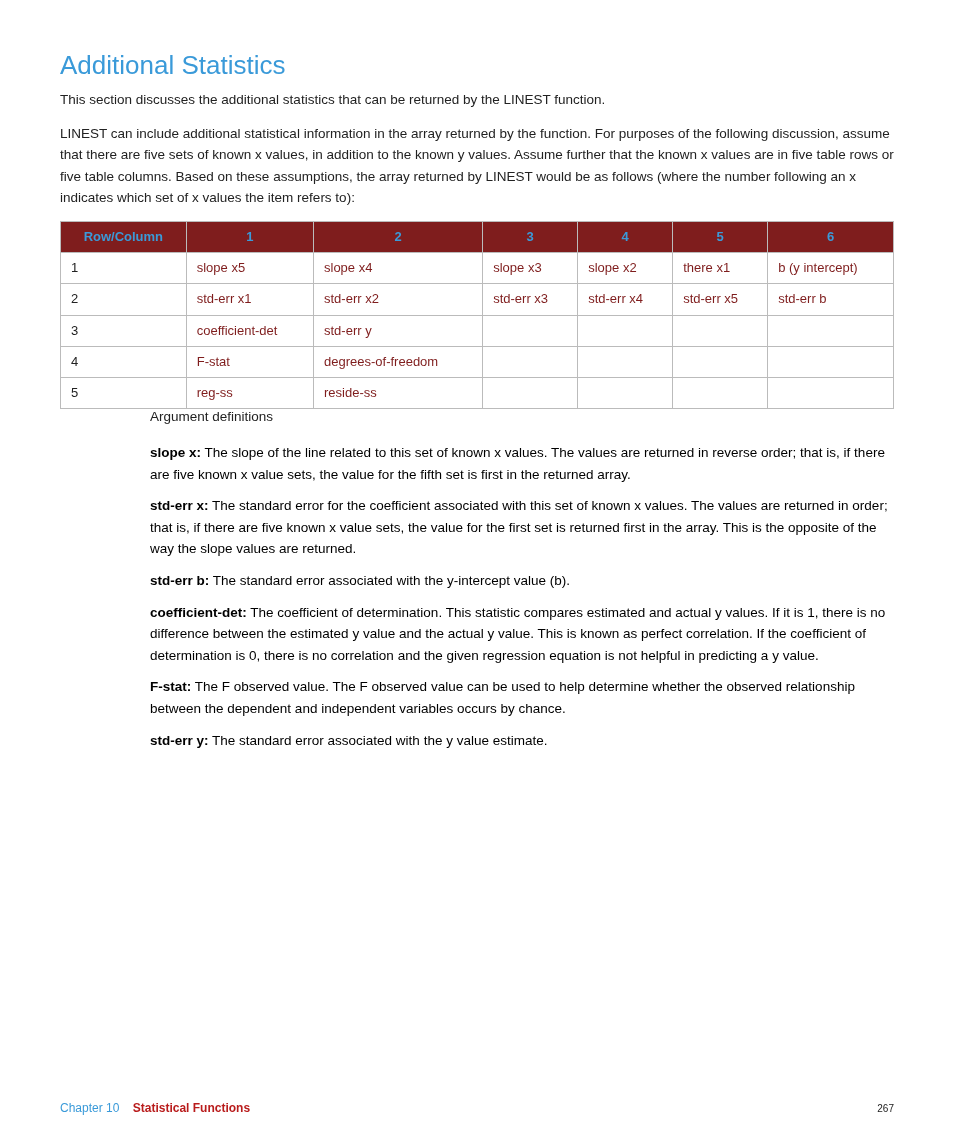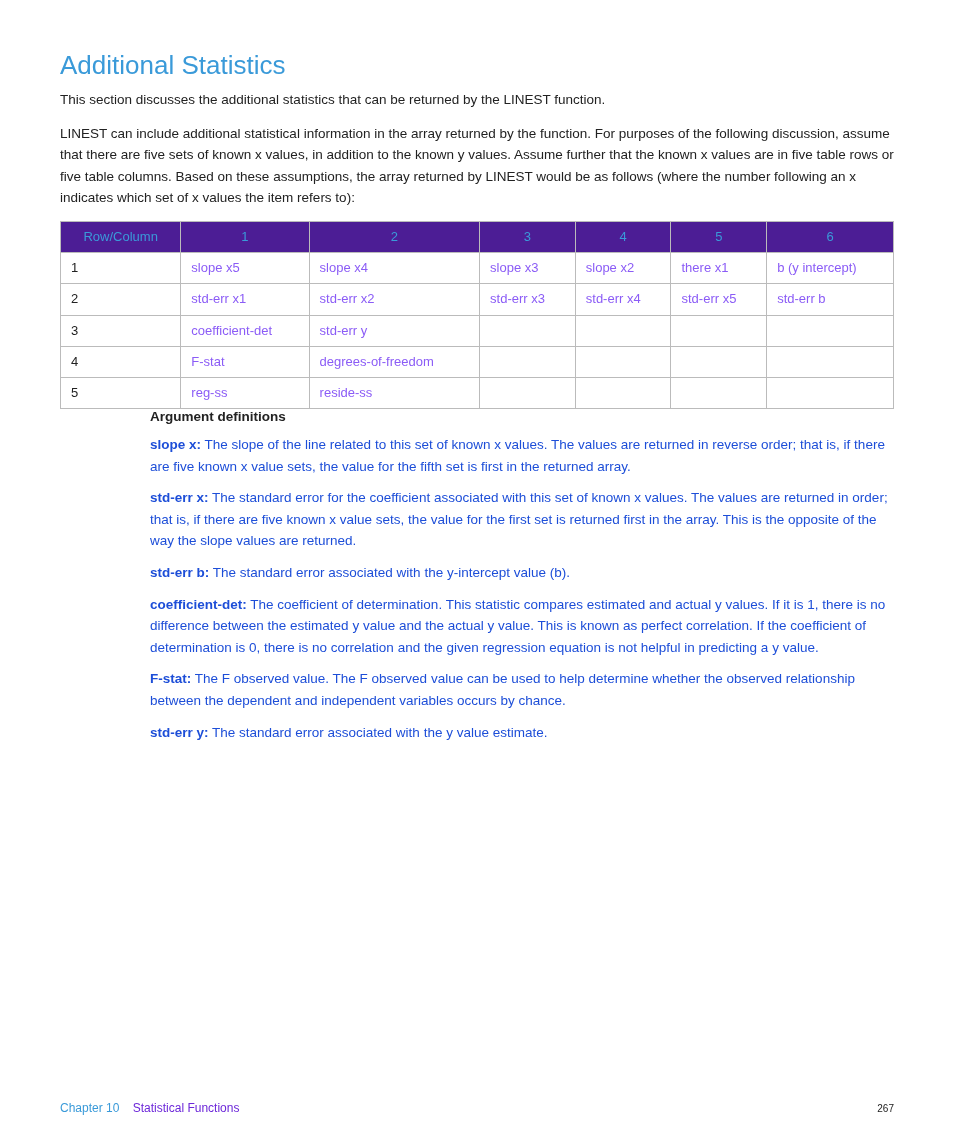--- a/index.html
+++ b/index.html
@@ -33,44 +33,44 @@
       width: 100%;
       font-size: 13px;
     }
     .data-table th, .data-table td {
       border: 1px solid #bbb;
       padding: 6px 10px;
       vertical-align: top;
       line-height: 1.4;
     }
     .data-table thead th {
-      background: #4c1d95;
+      background: #7f1d1d;
       color: #3a9ad9;
-      font-weight: 400;
+      font-weight: 700;
     }
     .data-table tbody tr td:first-child {
       color: #222;
       font-weight: normal;
     }
     .data-table tbody tr td {
-      color: #8b5cf6;
+      color: #7f1d1d;
     }
     .arg-section {
       margin-left: 90px;
     }
     .arg-title {
       font-size: 13.5px;
-      font-weight: 700;
+      font-weight: 400;
       color: #222;
-      margin-bottom: 10px;
+      margin-bottom: 18px;
     }
     .arg-block {
       font-size: 13.5px;
       line-height: 1.6;
-      color: #1d4ed8;
+      color: #000000;
       margin-bottom: 10px;
     }
     .arg-block .term {
       font-weight: 700;
     }
     .footer {
       position: absolute;
       bottom: 30px;
       left: 0;
       width: 100%;
@@ -172,16 +172,16 @@
         <p class="arg-block"><span class="term">F-stat:</span> The F observed value. The F observed value can be used to help determine whether the observed relationship between the dependent and independent variables occurs by chance.</p>
         <p class="arg-block"><span class="term">std-err y:</span> The standard error associated with the y value estimate.</p>
       </div>
   </div>
 </div>
 
 <div class="footer">
   <div class="chapter-label">
     <span>Chapter 10</span>
     &nbsp;&nbsp;
-    <span style="color:#6d28d9;">Statistical Functions</span>
+    <span style="color:#b91c1c;font-weight:bold;">Statistical Functions</span>
   </div>
   <div class="page-num">267</div>
 </div>
 
 </body></html>

